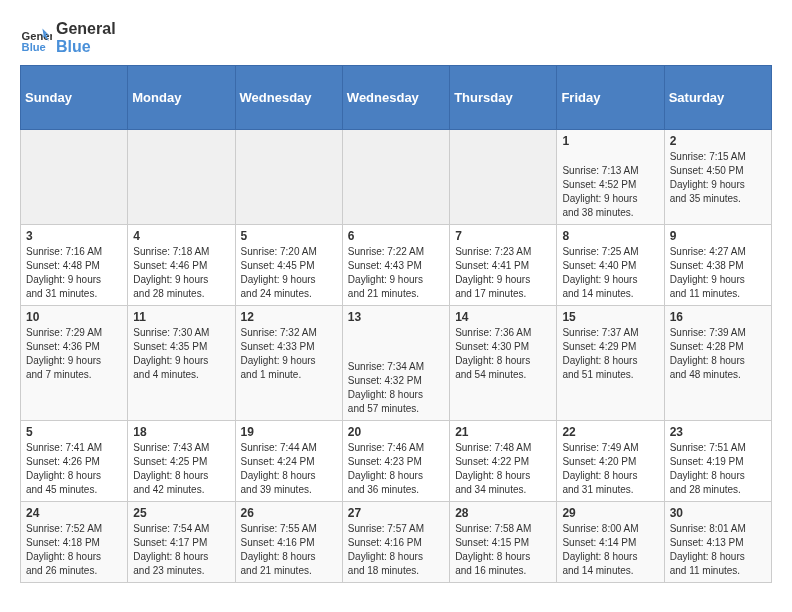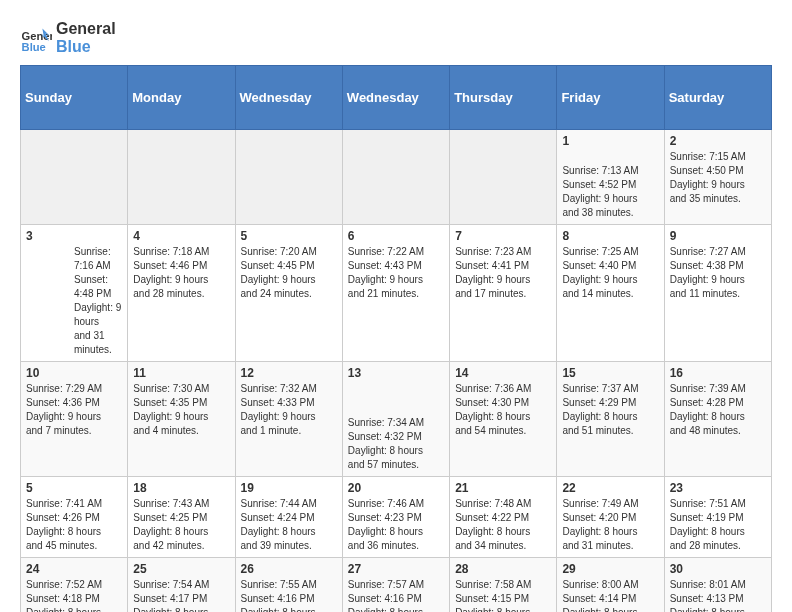--- a/index.html
+++ b/index.html
@@ -130,21 +130,21 @@
           <span class="day-num">2</span>
           <div class="day-info" style="white-space: pre-line;">Sunrise: 7:15 AM
 Sunset: 4:50 PM
 Daylight: 9 hours
 and 35 minutes.</div>
         </td>
       </tr>
       <tr>
         <td>
           <span class="day-num">3</span>
-          <div class="day-info" style="white-space: pre-line; margin-left: 48px;">Sunrise: 7:16 AM
+          <div class="day-info" style="white-space: pre-line;">Sunrise: 7:16 AM
 Sunset: 4:48 PM
 Daylight: 9 hours
 and 31 minutes.</div>
         </td>
         <td>
           <span class="day-num">4</span>
           <div class="day-info" style="white-space: pre-line;">Sunrise: 7:18 AM
 Sunset: 4:46 PM
 Daylight: 9 hours
 and 28 minutes.</div>
@@ -172,21 +172,21 @@
         </td>
         <td>
           <span class="day-num">8</span>
           <div class="day-info" style="white-space: pre-line;">Sunrise: 7:25 AM
 Sunset: 4:40 PM
 Daylight: 9 hours
 and 14 minutes.</div>
         </td>
         <td>
           <span class="day-num">9</span>
-          <div class="day-info" style="white-space: pre-line;">Sunrise: 7:27 AM
+          <div class="day-info" style="white-space: pre-line;">Sunrise: 4:27 AM
 Sunset: 4:38 PM
 Daylight: 9 hours
 and 11 minutes.</div>
         </td>
       </tr>
       <tr>
         <td>
           <span class="day-num">10</span>
           <div class="day-info" style="white-space: pre-line;">Sunrise: 7:29 AM
 Sunset: 4:36 PM

